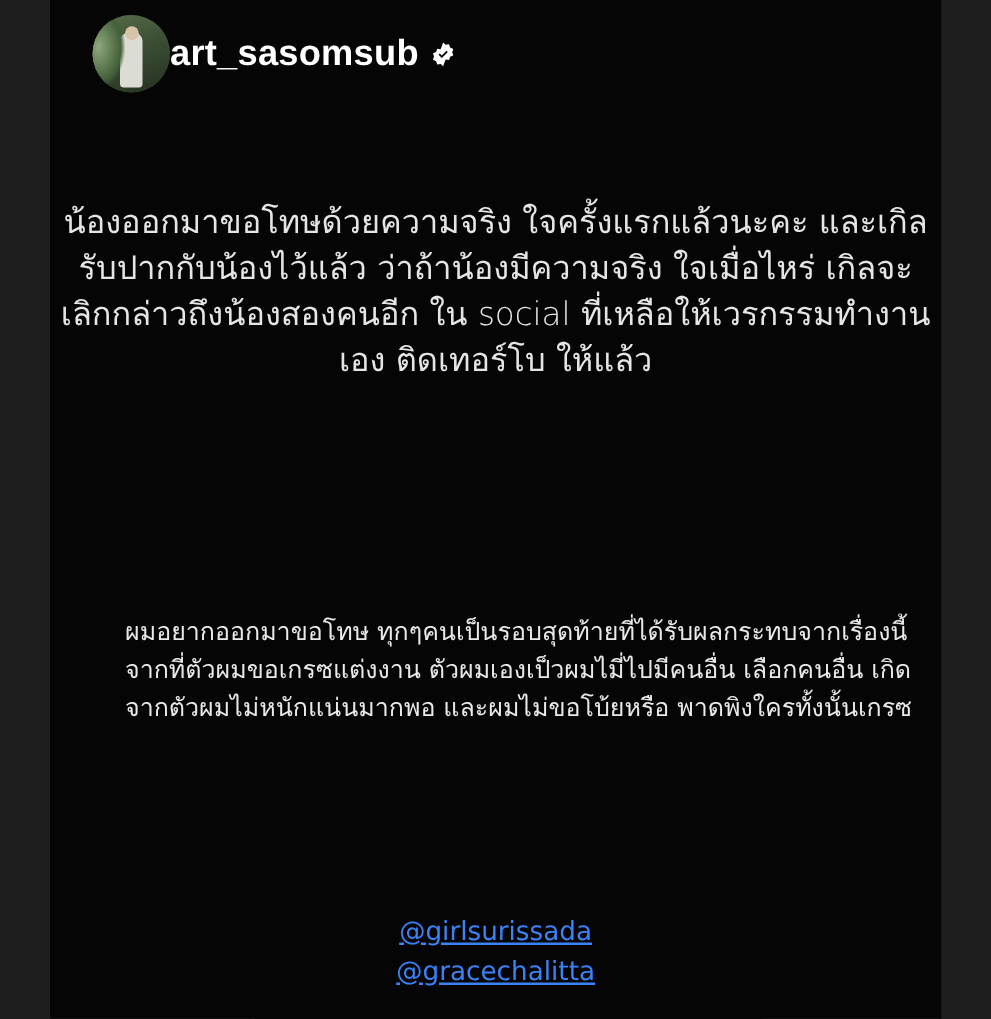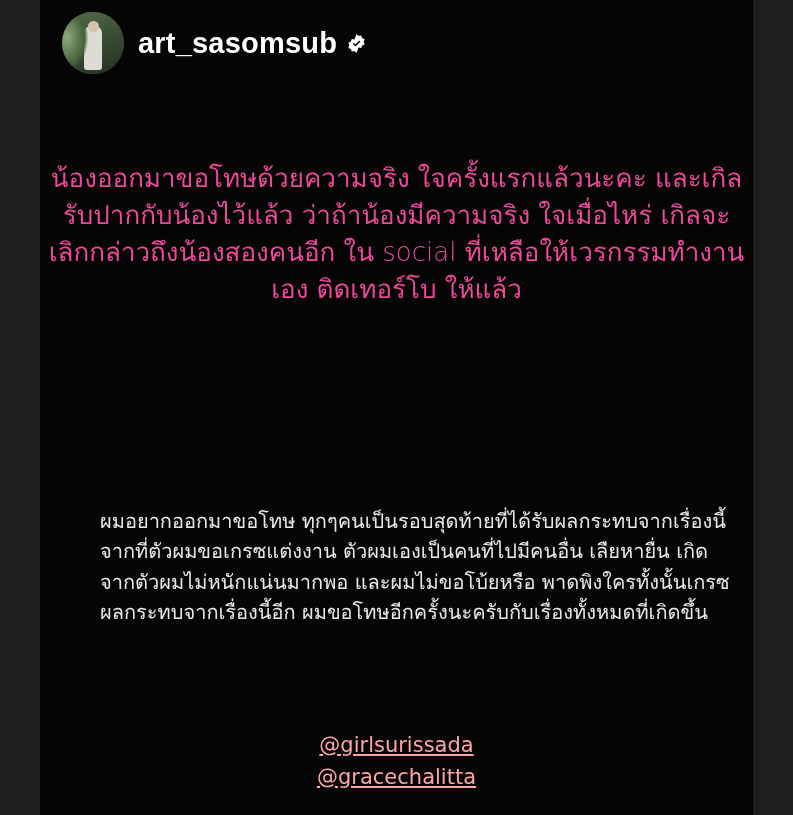--- a/index.html
+++ b/index.html
@@ -26,25 +26,24 @@
     top: 0px;
     width: 713px;
     height: 815px;
     background: #050505;
     overflow: hidden;
   }
 
   
   .story-header {
     position: absolute;
-    left: 22px;
+    left: 34px;
     top: 12px;
     display: flex;
     align-items: center;
-    gap: 14px;
   }
 
   .avatar {
     width: 62px;
     height: 62px;
     border-radius: 50%;
     overflow: hidden;
     position: relative;
     background: #3a4a35;
     flex: 0 0 auto;
@@ -102,21 +101,21 @@
     display: block;
   }
 
   
   .top-text {
     position: absolute;
     left: 0;
     top: 160px;
     width: 713px;
     text-align: center;
-    color: #ec4899;
+    color: #e5e5e5;
     font-size: 26px;
     line-height: 1.42;
     padding: 0 8px;
     box-sizing: border-box;
     font-family: "DejaVu Sans", sans-serif;
     font-weight: 300;
   }
 
   
   .statement {
@@ -124,38 +123,37 @@
     left: 0;
     top: 490px;
     width: 713px;
     text-align: center;
     color: #e9e9e9;
     font-size: 20px;
     line-height: 1.52;
     padding: 0 60px;
     box-sizing: border-box;
     font-family: "DejaVu Sans", sans-serif;
-    margin-top: 16px;
   }
   .statement .line {
     display: block;
     white-space: nowrap;
   }
 
   
   .mentions {
     position: absolute;
     left: 0;
     top: 730px;
     width: 713px;
     text-align: center;
   }
   .mention {
     display: block;
-    color: #fca5a5;
+    color: #3b82f6;
     font-size: 21px;
     line-height: 1.5;
     text-decoration: underline;
     font-family: "DejaVu Sans", sans-serif;
     cursor: pointer;
   }
 
   
   .gutter-left {
     position: absolute;
@@ -193,23 +191,22 @@
           <path fill="#ffffff" d="M12 1.2l2.3 2.1 3.1-.5 1 3 2.9 1.2-1 3 1 3-2.9 1.2-1 3-3.1-.5L12 22.8l-2.3-2.1-3.1.5-1-3-2.9-1.2 1-3-1-3 2.9-1.2 1-3 3.1.5z"></path>
           <path fill="#050505" d="M10.8 15.4l-3-3 1.2-1.2 1.8 1.8 4.3-4.3 1.2 1.2z"></path>
         </svg>
       </div>
     </div>
 
     <div class="top-text">น้องออกมาขอโทษด้วยความจริง ใจครั้งแรกแล้วนะคะ และเกิลรับปากกับน้องไว้แล้ว ว่าถ้าน้องมีความจริง ใจเมื่อไหร่ เกิลจะเลิกกล่าวถึงน้องสองคนอีก ใน social ที่เหลือให้เวรกรรมทำงานเอง ติดเทอร์โบ ให้แล้ว</div>
 
     <div class="statement">
       <span class="line">ผมอยากออกมาขอโทษ ทุกๆคนเป็นรอบสุดท้ายที่ได้รับผลกระทบจากเรื่องนี้</span>
-      <span class="line">จากที่ตัวผมขอเกรซแต่งงาน ตัวผมเองเป็นคนที่ไปมีคนอื่น เลืยหายื่น เกิด</span>
+      <span class="line">จากที่ตัวผมขอเกรซแต่งงาน ตัวผมเองเป็วผมไมี่ไปมีคนอื่น เลือกคนอื่น เกิด</span>
       <span class="line">จากตัวผมไม่หนักแน่นมากพอ และผมไม่ขอโบ้ยหรือ พาดพิงใครทั้งนั้นเกรซ</span>
-      <span class="line">ผลกระทบจากเรื่องนี้อีก ผมขอโทษอีกครั้งนะครับกับเรื่องทั้งหมดที่เกิดขึ้น</span>
     </div>
 
     <div class="mentions">
       <span class="mention">@girlsurissada</span>
       <span class="mention">@gracechalitta</span>
     </div>
 
   </div>
 </div>
 

